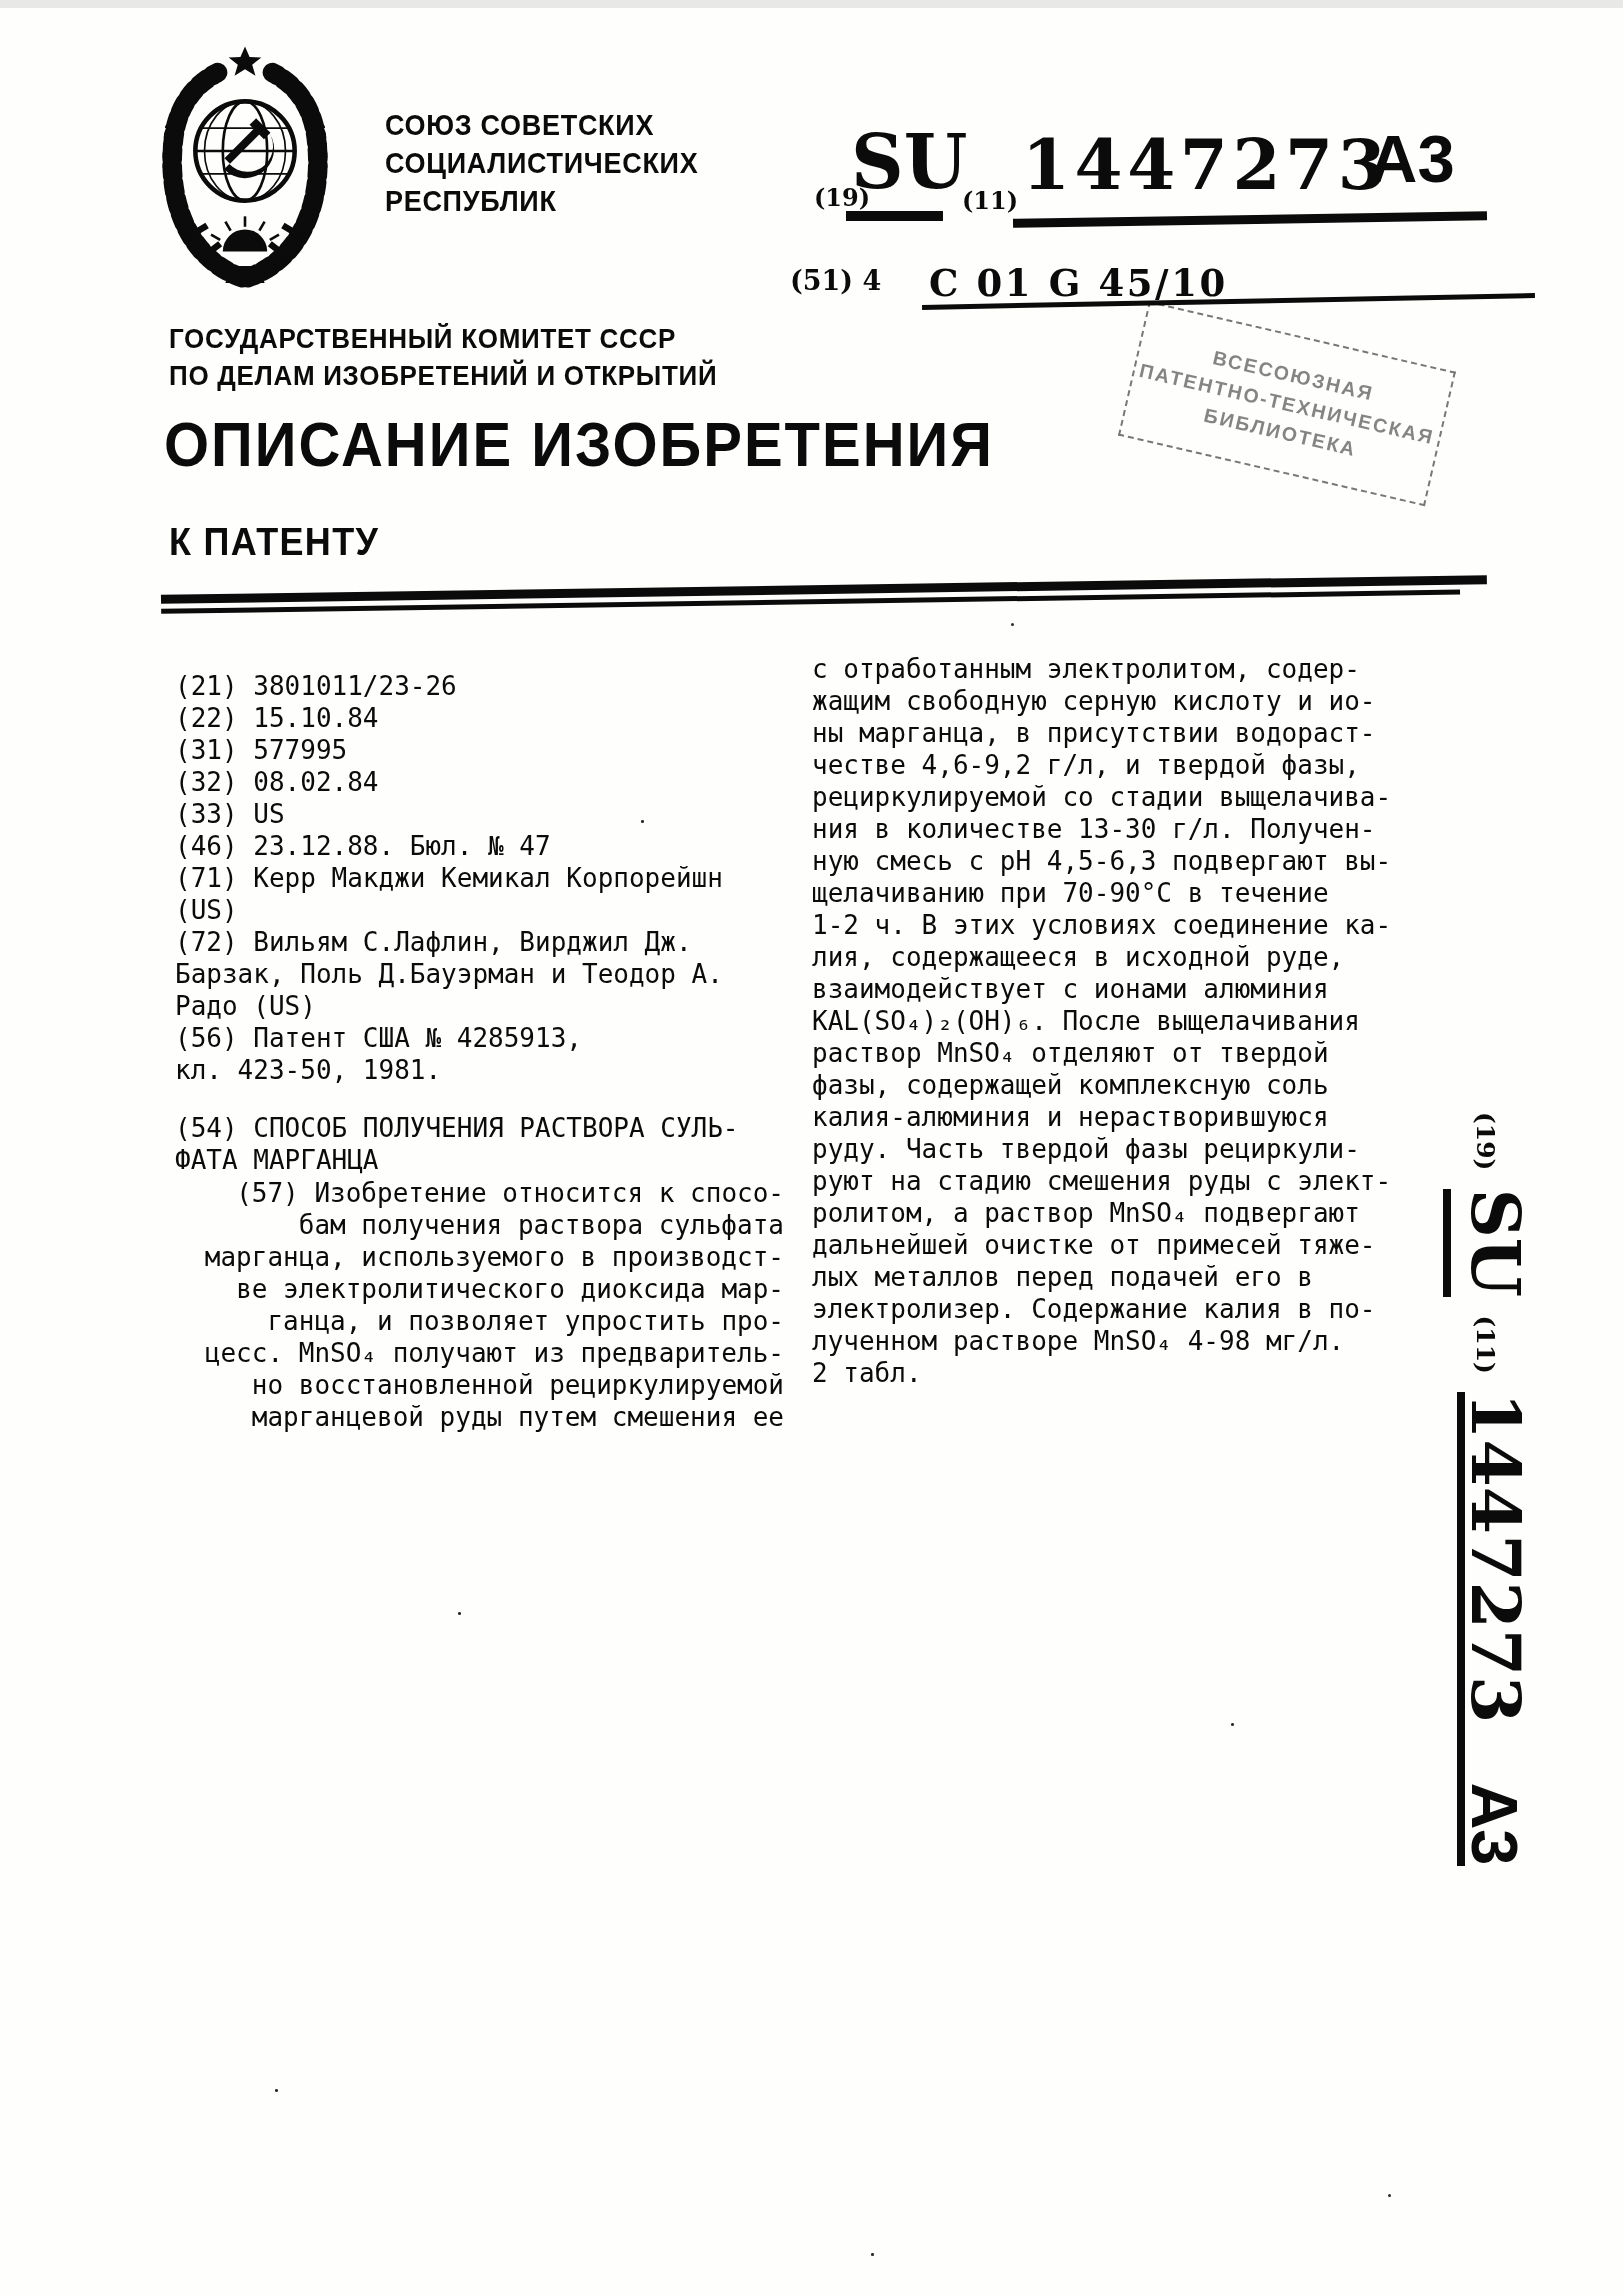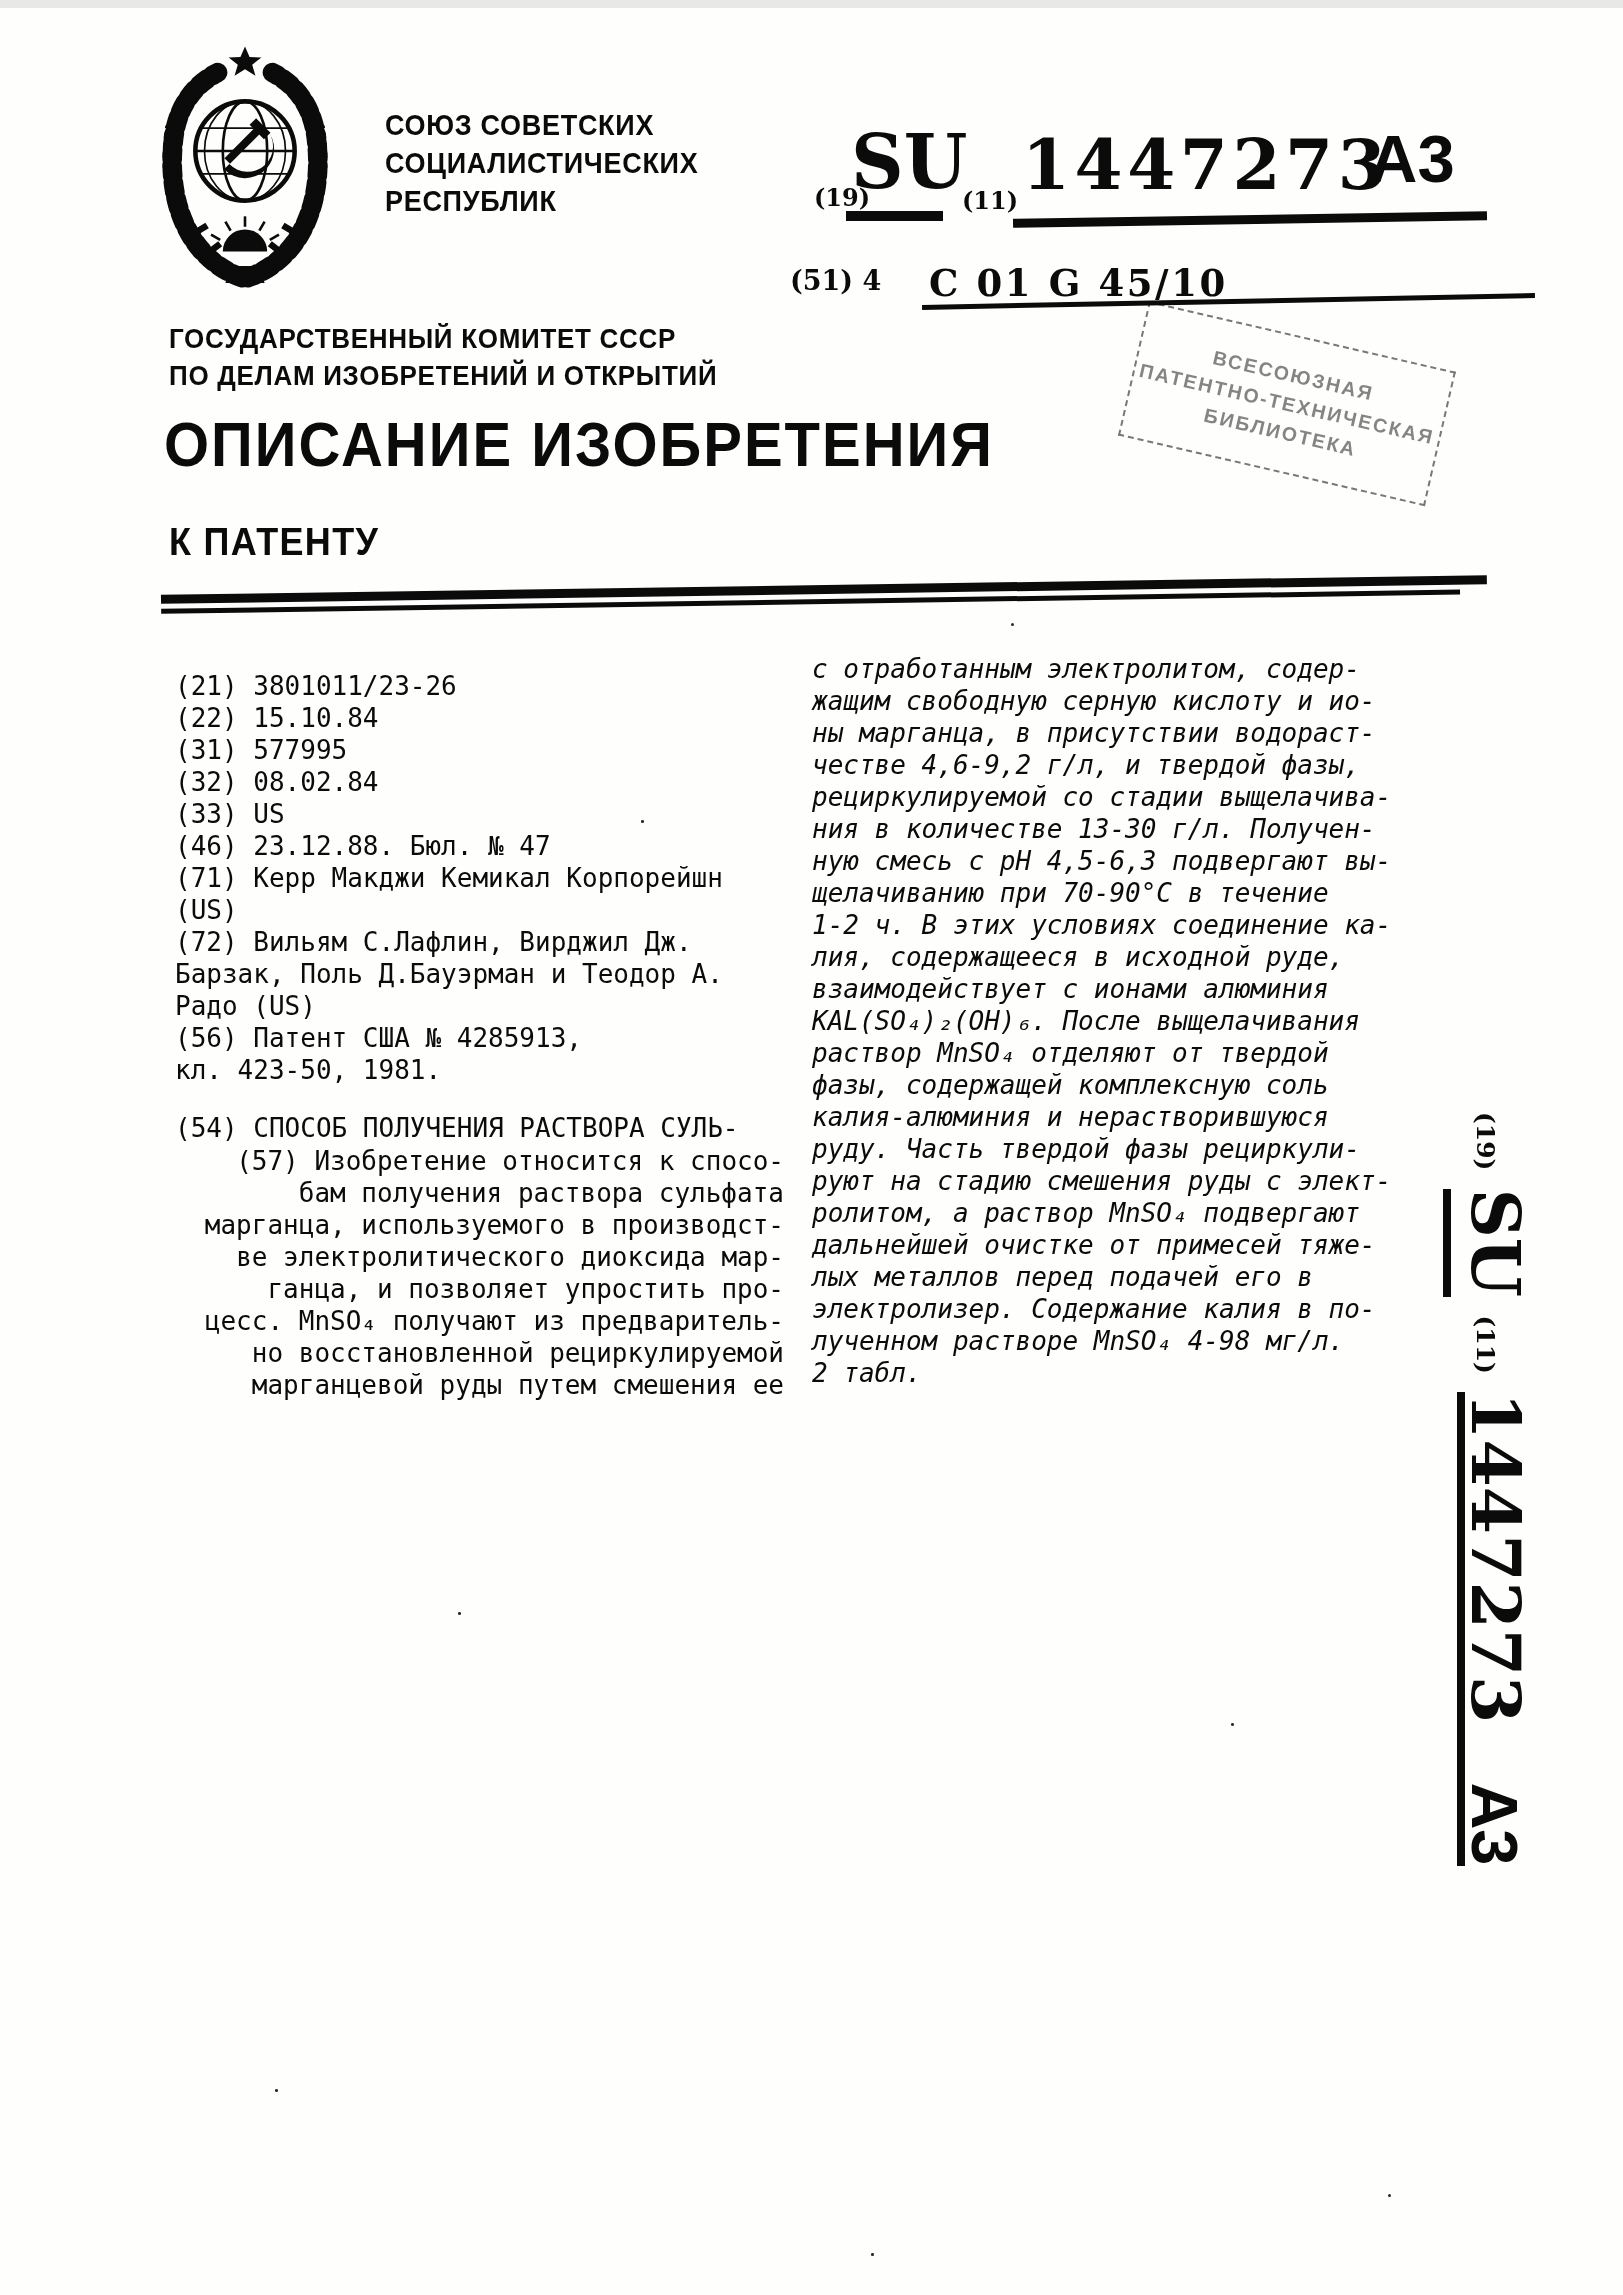--- a/index.html
+++ b/index.html
@@ -59,21 +59,21 @@
     border:2px dashed rgba(10,10,10,0.55);
     display:flex;flex-direction:column;justify-content:center;align-items:center;
     font-family:"Liberation Sans",sans-serif;font-weight:700;
     color:rgba(10,10,10,0.5);font-size:19.6px;line-height:29px;letter-spacing:2px;
     text-align:center;
   }
   
   .col{position:absolute;font-size:26px;line-height:32px;white-space:nowrap;}
   .col .tline{height:32px;}
   .col-left{left:175px;top:662px;width:609px;}
-  .col-right{left:812px;top:645px;width:622px;font-style:italic;}
+  .col-right{left:812px;top:645px;width:622px;}
   .block-gap{margin-top:26px;}
   .block-tight{margin-top:1.3px;text-align:right;}
   
   .vertical-id{
     position:absolute;left:1532px;top:1104px;
     transform:rotate(90deg);transform-origin:top left;
     white-space:nowrap;line-height:73px;
   }
   .vertical-id .vsmall{font-size:25px;font-family:"DejaVu Serif",serif;font-weight:700;vertical-align:5.2px;}
   .vertical-id .vbig{font-size:68px;font-family:"DejaVu Serif",serif;font-weight:700;}
@@ -181,20 +181,21 @@
         <div class="tline">(71) Керр Макджи Кемикал Корпорейшн</div>
         <div class="tline">(US)</div>
         <div class="tline">(72) Вильям С.Лафлин, Вирджил Дж.</div>
         <div class="tline">Барзак, Поль Д.Бауэрман и Теодор А.</div>
         <div class="tline">Радо (US)</div>
         <div class="tline">(56) Патент США № 4285913,</div>
         <div class="tline">кл. 423-50, 1981.</div>
       </div>
     <div class="block-gap">
         <div class="tline">(54) СПОСОБ ПОЛУЧЕНИЯ РАСТВОРА СУЛЬ-</div>
+        <div class="tline">ФАТА МАРГАНЦА</div>
       </div>
     <div class="block-tight">
         <div class="tline">(57) Изобретение относится к спосо-</div>
         <div class="tline">бам получения раствора сульфата</div>
         <div class="tline">марганца, используемого в производст-</div>
         <div class="tline">ве электролитического диоксида мар-</div>
         <div class="tline">ганца, и позволяет упростить про-</div>
         <div class="tline">цесс. MnSO₄ получают из предваритель-</div>
         <div class="tline">но восстановленной рециркулируемой</div>
         <div class="tline">марганцевой руды путем смешения ее</div>

